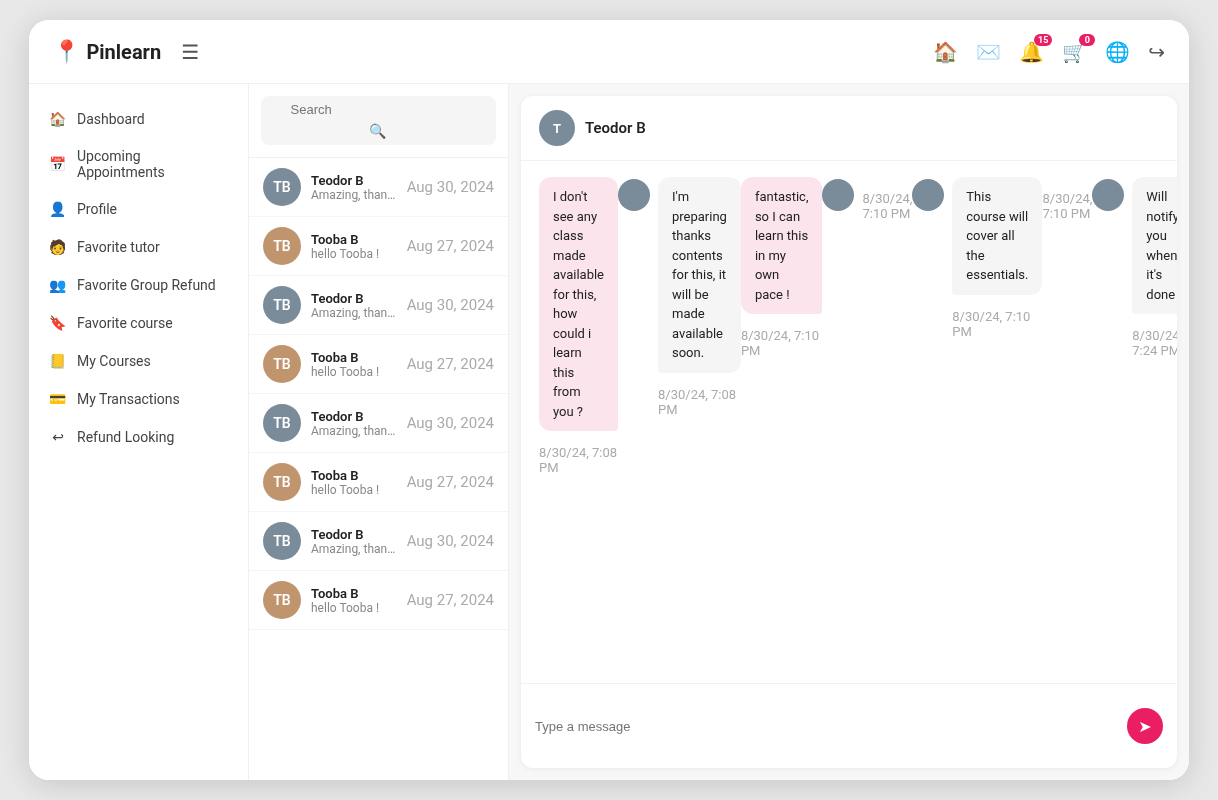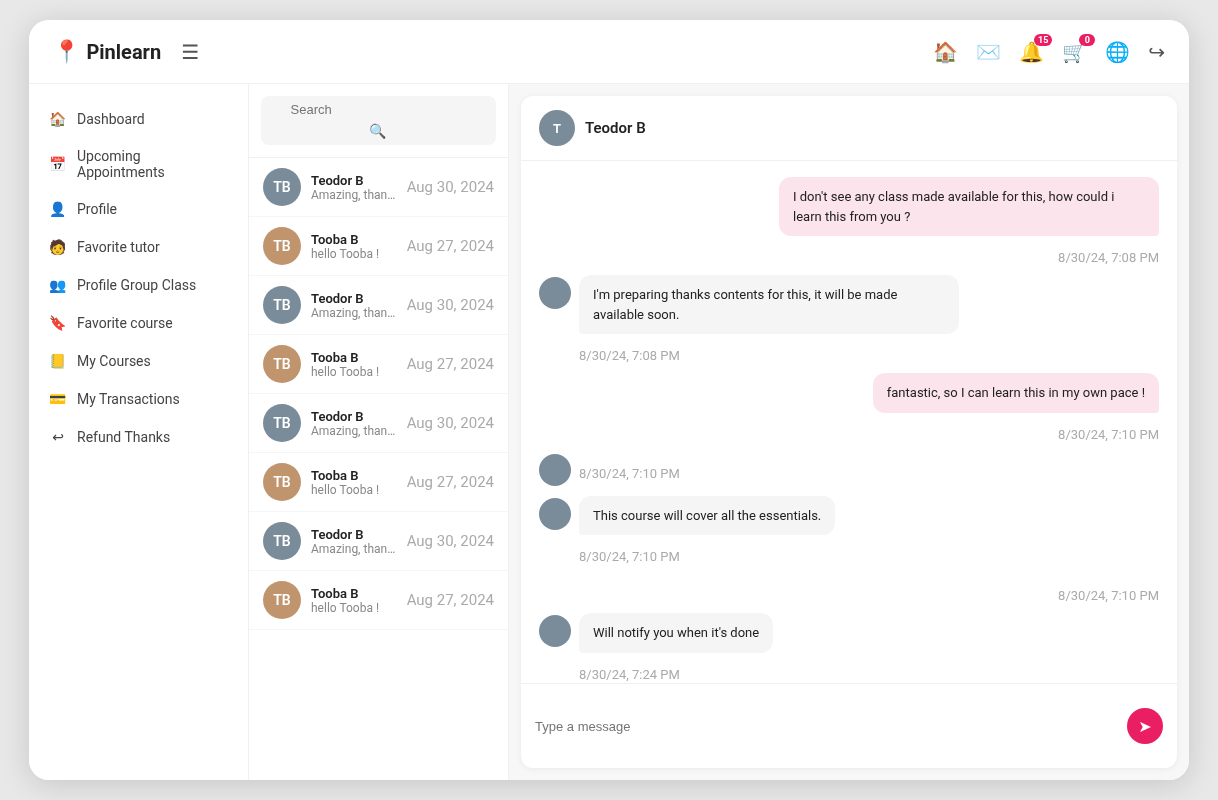--- a/index.html
+++ b/index.html
@@ -242,22 +242,22 @@
     .chat-header-name {
       font-size: 15px;
       font-weight: 600;
       color: #222;
     }
     .chat-messages {
       flex: 1;
       overflow-y: auto;
       padding: 16px 18px;
       display: flex;
-      flex-direction: column;
-      gap: 10px;
+      flex-direction: row;
+      gap: 0;
       position: relative;
     }
     
     .chat-messages::-webkit-scrollbar {
       width: 6px;
     }
     .chat-messages::-webkit-scrollbar-track {
       background: #f0f0f0;
     }
     .chat-messages::-webkit-scrollbar-thumb {
@@ -387,37 +387,37 @@
       <div class="sidebar-item">
         <span class="sidebar-icon">👤</span>
         <span>Profile</span>
       </div>
       <div class="sidebar-item">
         <span class="sidebar-icon">🧑</span>
         <span>Favorite tutor</span>
       </div>
       <div class="sidebar-item">
         <span class="sidebar-icon">👥</span>
-        <span>Profile Group Class</span>
+        <span>Favorite Group Refund</span>
       </div>
       <div class="sidebar-item">
         <span class="sidebar-icon">🔖</span>
         <span>Favorite course</span>
       </div>
       <div class="sidebar-item">
         <span class="sidebar-icon">📒</span>
         <span>My Courses</span>
       </div>
       <div class="sidebar-item">
         <span class="sidebar-icon">💳</span>
         <span>My Transactions</span>
       </div>
       <div class="sidebar-item">
         <span class="sidebar-icon">↩</span>
-        <span>Refund Thanks</span>
+        <span>Refund Looking</span>
       </div>
     </div>
 
     <div class="content-area">
 
       <div class="message-list-panel">
         <div class="search-bar">
           <div class="search-input-wrap">
             <input type="text" placeholder="Search" style="">
             <span class="search-icon">🔍</span>

